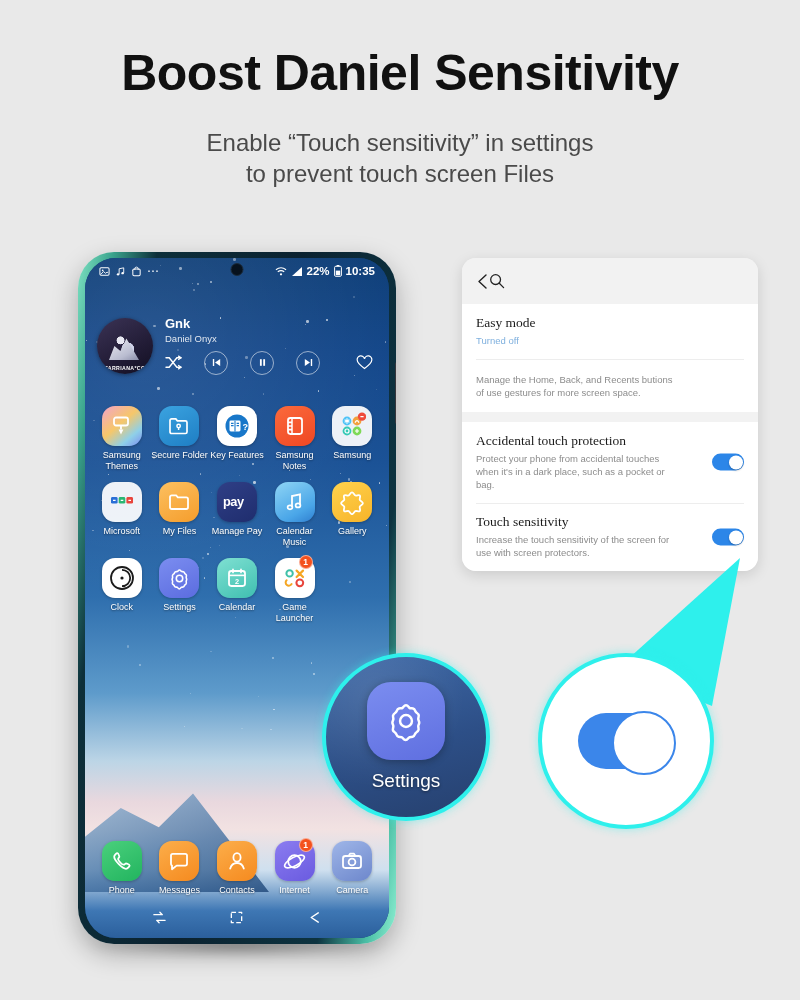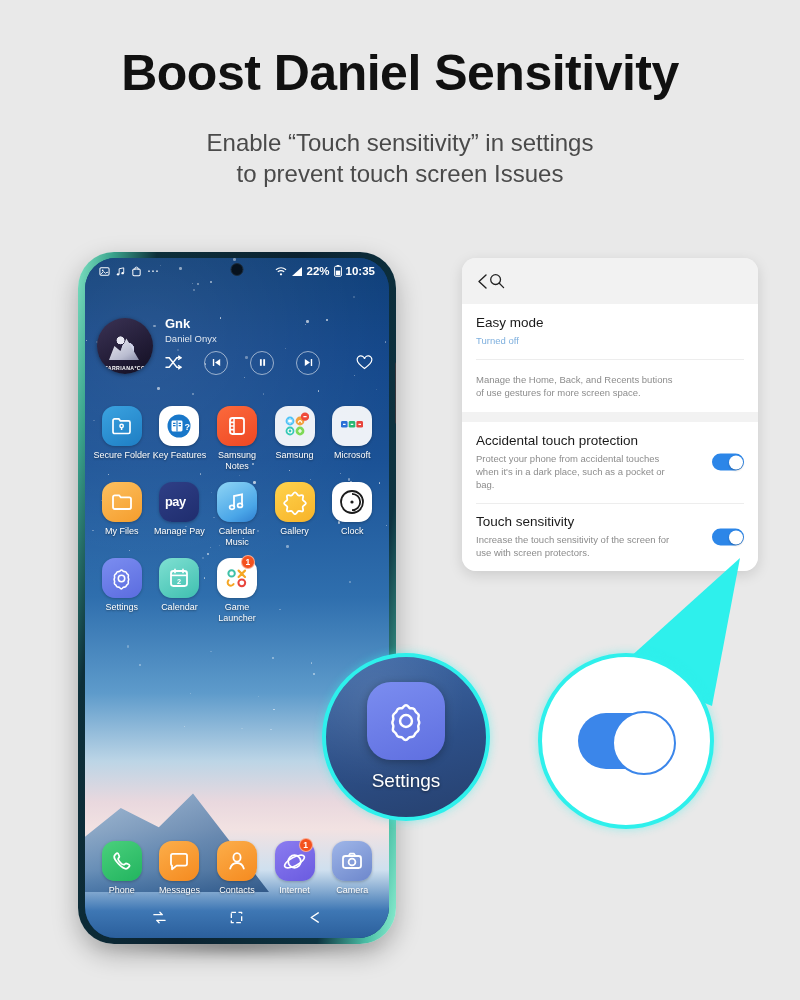--- a/index.html
+++ b/index.html
@@ -171,21 +171,21 @@
     height: 46px; display: flex; align-items: center;
     padding: 0 14px; background: #f2f2f2;
   }
   .s-head-title { font-size: 15px; color: #101010; margin-left: 14px; flex: 1; }
   .s-card { background: #fff; }
   .s-item { padding: 11px 14px 12px; position: relative; }
   .s-item + .s-item::before {
     content: ""; position: absolute; left: 14px; right: 14px; top: 0;
     height: 1px; background: #ededed;
   }
-  .s-t { font-size: 13.5px; color: #1a1a1a; line-height: 1.2; }
+  .s-t { font-size: 13.5px; color: #1a1a1a; line-height: 1.2; font-family: Liberation Serif, serif; }
   .s-d { font-size: 9.5px; color: #8c8c8c; line-height: 1.38; margin-top: 3px; padding-right: 66px; }
   .s-d.blue { color: #7fb0de; padding-right: 0; }
   .s-gap { height: 10px; background: #f2f2f2; }
   .toggle {
     position: absolute; right: 14px; top: 50%; transform: translateY(-50%);
     width: 32px; height: 17px; border-radius: 9px; background: #2c86e8;
   }
   .toggle::after {
     content: ""; position: absolute; right: 1.5px; top: 1.5px;
     width: 14px; height: 14px; border-radius: 50%; background: #fff;
@@ -233,21 +233,21 @@
   svg { display: block; }
 </style>
 </head>
 <body>
 
 <div id="stage">
 
   <div class="title">Boost Daniel Sensitivity</div>
   <div class="sub">
     <div>Enable “Touch sensitivity” in settings</div>
-    <div>to prevent touch screen Issues</div>
+    <div>to prevent touch screen Files</div>
   </div>
 
   <svg class="cone" style="left:186px;top:622px;width:230px;height:150px" viewBox="0 0 230 150">
     <polygon points="10,18 226,78 120,148" fill="#2ef0ec"></polygon>
   </svg>
   <svg class="cone" style="left:600px;top:556px;width:160px;height:160px" viewBox="0 0 160 160">
     <polygon points="140,2 18,112 112,150" fill="#2ef0ec"></polygon>
   </svg>
 
   <div id="settings">
@@ -482,20 +482,30 @@
                 <svg width="17" height="15" viewBox="0 0 18 16">
                     <path d="M9 14.4C4 10.8 1.3 8.5 1.3 5.7A3.9 3.9 0 0 1 9 4a3.9 3.9 0 0 1 7.7 1.7c0 2.8-2.7 5.1-7.7 8.7z" fill="none" stroke="#fff" stroke-width="1.3"></path>
                   </svg>
               </span>
             </div>
           </div>
         </div>
 
         <div class="grid" id="app-grid">
             <div class="app">
+              <div class="icon" style="background: linear-gradient(140deg, rgb(243, 163, 200), rgb(246, 199, 106) 45%, rgb(143, 208, 232) 75%, rgb(123, 141, 240));">
+                <svg width="24" height="24" viewBox="0 0 24 24">
+                  <rect x="4" y="3.5" width="14" height="8" rx="2" fill="none" stroke="#fff" stroke-width="1.8"></rect>
+                  <path d="M11 11.5v4" stroke="#fff" stroke-width="1.8"></path>
+                  <path d="M8.6 15.5h4.8l-2.4 5z" fill="#fff"></path>
+                </svg>
+              </div>
+              <div class="lbl">Samsung Themes</div>
+            </div>
+            <div class="app">
               <div class="icon" style="background: linear-gradient(150deg, rgb(59, 163, 224), rgb(30, 126, 196));">
                 <svg width="24" height="24" viewBox="0 0 24 24">
                   <path d="M3 6.5a1.6 1.6 0 0 1 1.6-1.6h4.2l1.6 2h8a1.6 1.6 0 0 1 1.6 1.6v9.4a1.6 1.6 0 0 1-1.6 1.6H4.6A1.6 1.6 0 0 1 3 17.9z" fill="none" stroke="#fff" stroke-width="1.7"></path>
                   <circle cx="11.6" cy="12" r="1.7" fill="none" stroke="#fff" stroke-width="1.5"></circle>
                   <path d="M11.6 13.7v2.4" stroke="#fff" stroke-width="1.5"></path>
                 </svg>
               </div>
               <div class="lbl">Secure Folder</div>
             </div>
             <div class="app">

